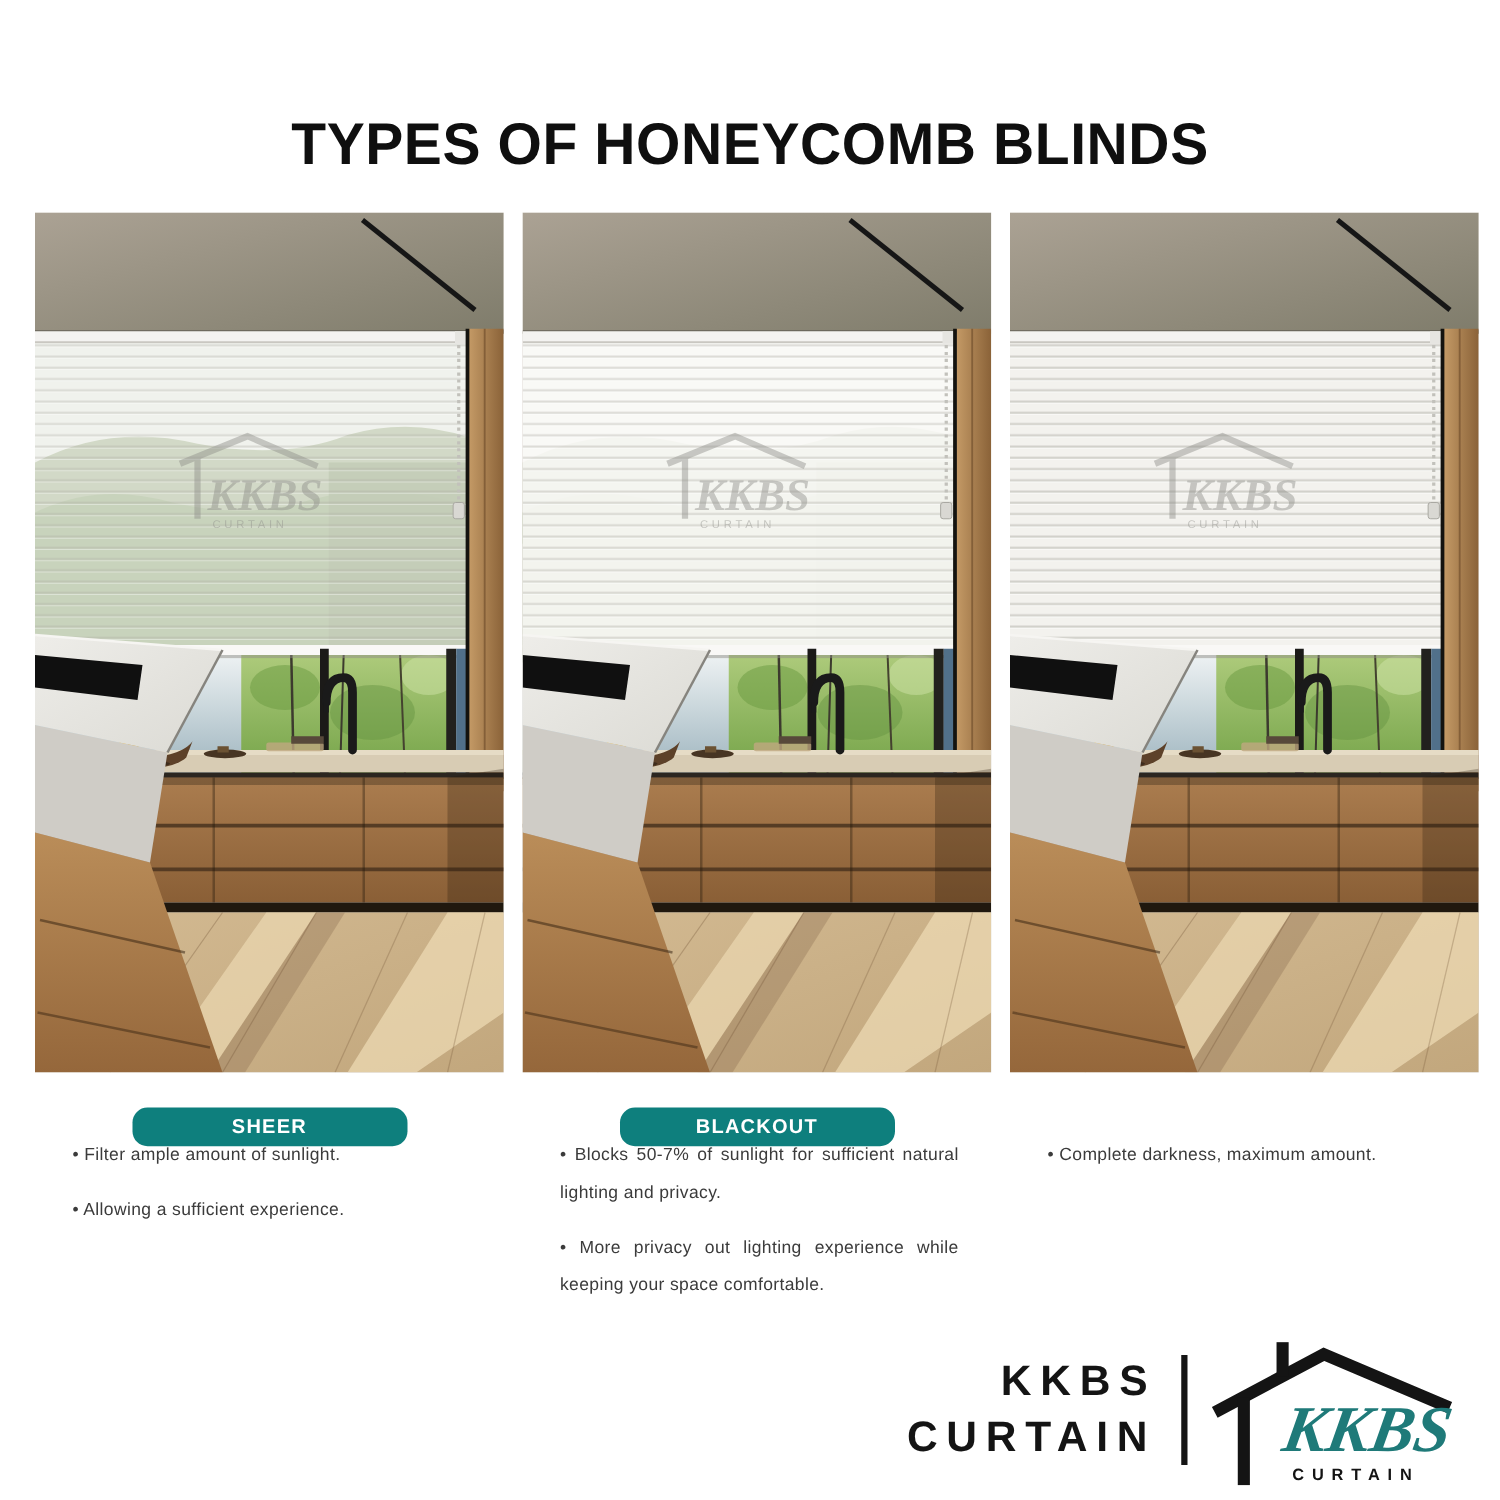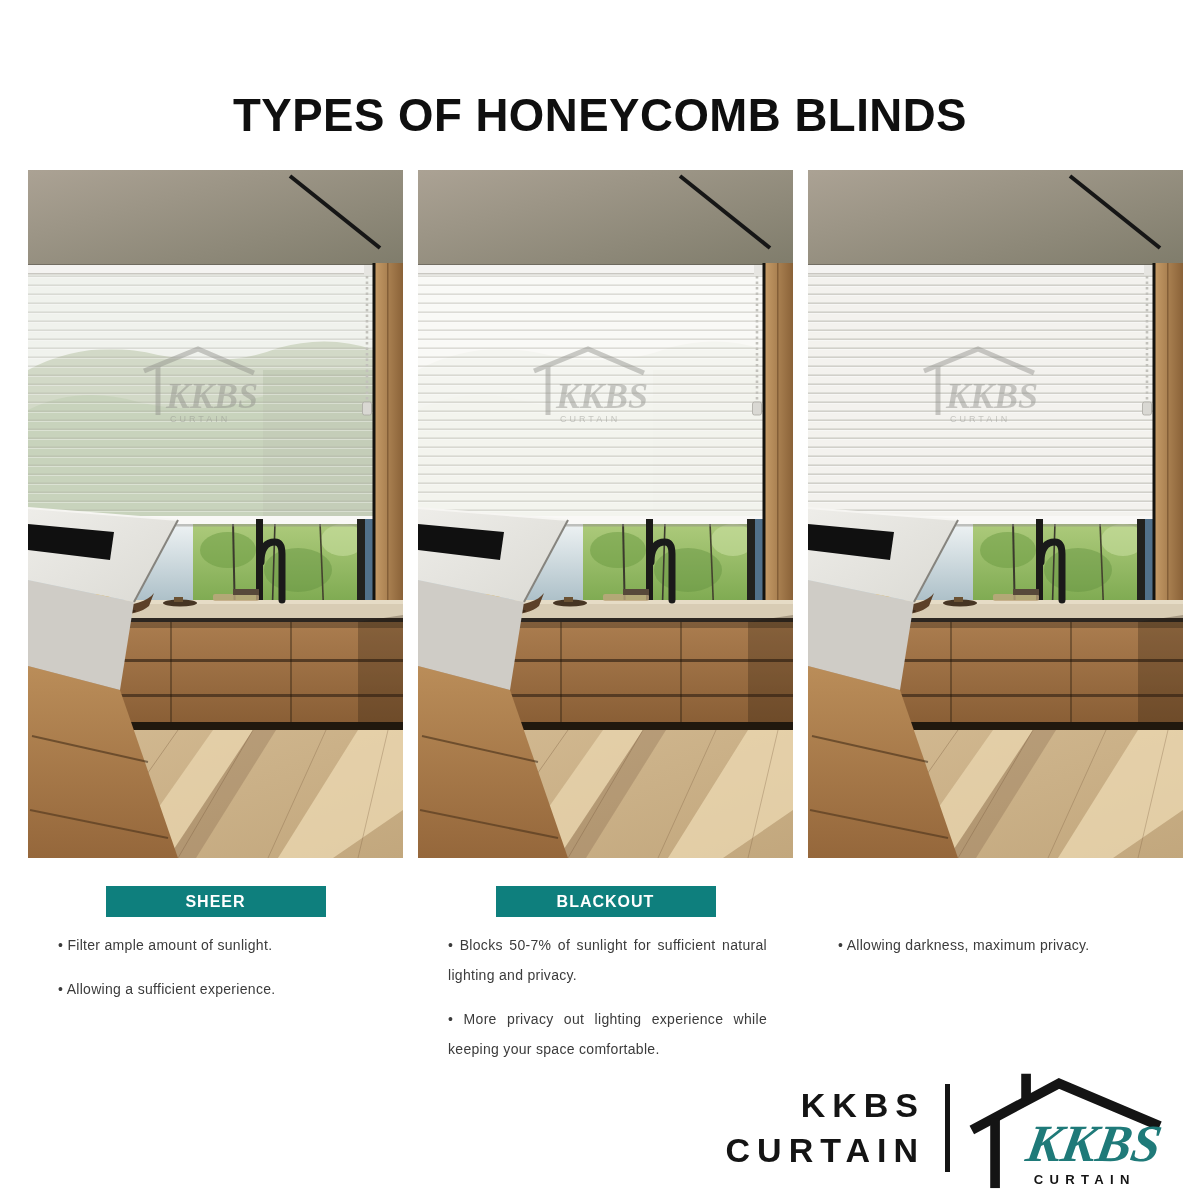--- a/index.html
+++ b/index.html
@@ -11,24 +11,24 @@
          transform:scaleX(.97)}
 
   .panels,.labels-row,.descs{position:absolute;left:28px;width:1155px;display:flex;gap:15px}
   .panels{top:170px}
   .panel{width:375px;height:688px;margin:0;position:relative;overflow:hidden;background:#dcd8cf}
   .panel svg{display:block;width:375px;height:688px}
 
   .labels-row{top:886px}
   .label-cell{width:375px;display:flex;justify-content:center}
   .type-btn{background:var(--teal,#0e7f7d);color:#fff;font-size:16px;font-weight:bold;
-            letter-spacing:1px;border:none;border-radius:0;width:220px;height:31px;
+            letter-spacing:1px;border:none;border-radius:12px;width:220px;height:31px;
             display:flex;align-items:center;justify-content:center;cursor:pointer}
 
-  .descs{top:930px}
+  .descs{top:908px}
   .desc{width:375px;box-sizing:border-box;padding:0 26px 0 30px;color:#3b3b3b;
         font-size:14px;letter-spacing:.3px}
   .desc p{margin:0 0 14px;line-height:30px;text-align:justify}
   .desc p::before{content:"•  "}
 
   .footer{position:absolute;top:1062px;right:16px;display:flex;align-items:center}
   .wordmark{text-align:right;color:#141414;font-weight:bold;font-size:34px;
             letter-spacing:7px;line-height:45px}
   .divider{width:5px;height:88px;background:#141414;margin:0 16px 0 20px}
   .house-logo svg{display:block}
@@ -497,21 +497,21 @@
 <div class="descs">
   <div class="desc">
     <p>Filter ample amount of sunlight.</p>
     <p>Allowing a sufficient experience.</p>
   </div>
   <div class="desc">
     <p>Blocks 50-7% of sunlight for sufficient natural lighting and privacy.</p>
     <p>More privacy out lighting experience while keeping your space comfortable.</p>
   </div>
   <div class="desc">
-    <p>Allowing darkness, maximum privacy.</p>
+    <p>Complete darkness, maximum amount.</p>
   </div>
 </div>
 
 <div class="footer">
   <div class="wordmark">
     <div>KKBS</div>
     <div>CURTAIN</div>
   </div>
   <div class="divider"></div>
   <div class="house-logo">

